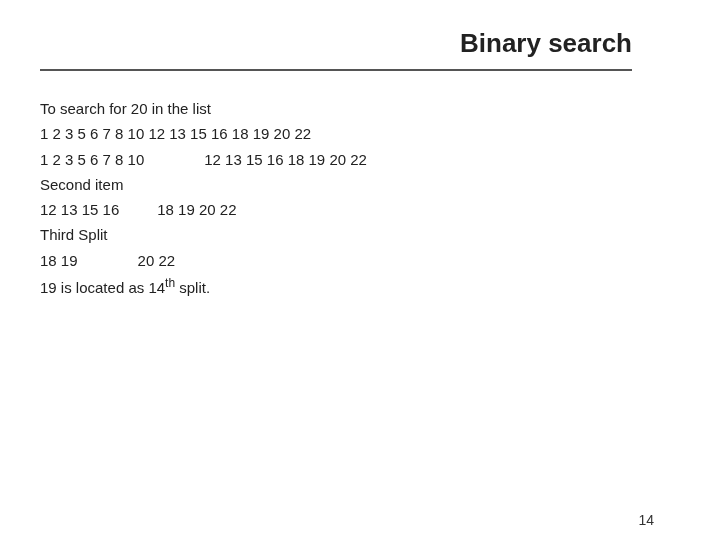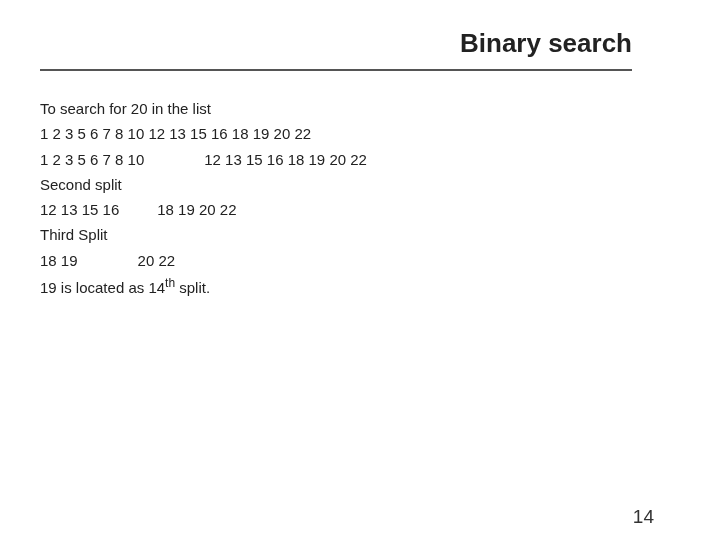--- a/index.html
+++ b/index.html
@@ -56,39 +56,39 @@
     }
     .section-gap {
     }
     sup {
       font-size: 12px;
     }
     .page-num {
       position: absolute;
       bottom: 12px;
       right: 18px;
-      font-size: 19px;
+      font-size: 14px;
       color: #333;
     }
   </style>
 </head>
 <body>
 
 <div class="page">
   <div class="title">Binary search</div>
   <hr class="divider">
   <div class="content">
     <div class="line">To search for 20 in the list</div>
     <div class="line section-gap">1 2 3 5 6 7 8 10 12 13 15 16 18 19 20 22</div>
     <div class="split-line line">
       <span>1 2 3 5 6 7 8 10</span>
       <span class="gap"></span>
       <span>12 13 15 16 18 19 20 22</span>
     </div>
-    <div class="line">Second split</div>
+    <div class="line">Second item</div>
     <div class="split-line line">
       <span>12 13 15 16</span>
       <span class="gap2"></span>
       <span>18 19 20 22</span>
     </div>
     <div class="line">Third Split</div>
     <div class="split-line line section-gap">
       <span>18 19</span>
       <span class="gap"></span>
       <span>20 22</span>

